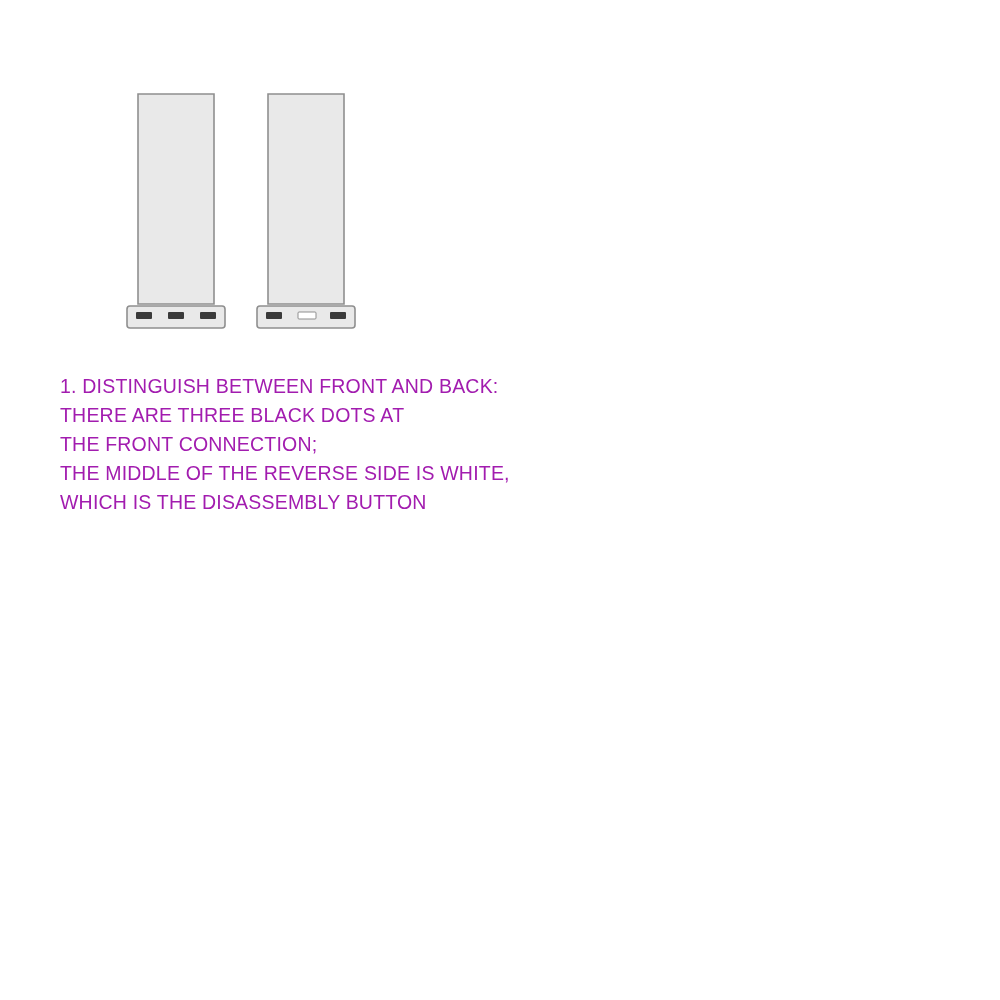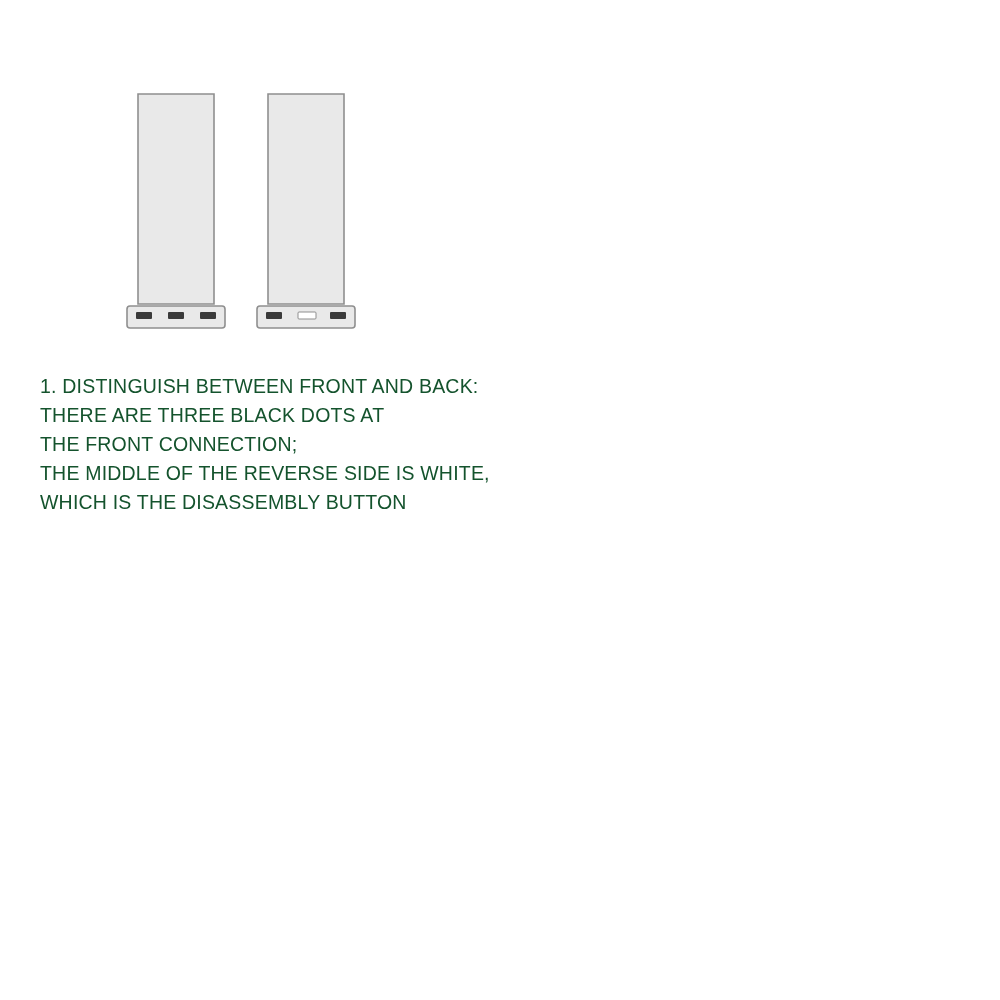--- a/index.html
+++ b/index.html
@@ -32,23 +32,24 @@
   }
   .cell {
     position: relative;
     box-sizing: border-box;
   }
   .caption {
     position: absolute;
     font-size: 19.5px;
     line-height: 29px;
     letter-spacing: 0.2px;
-    color: #14532d;
+    color: #a21caf;
     white-space: pre-line;
     font-family: "Liberation Sans", sans-serif;
+    margin-left: 20px;
   }
   
   #cap1 { left: 40px; top: 372px; width: 470px; }
 
   .fig1 { position: absolute; left: 100px; top: 90px; }
 </style>
 </head>
 <body>
 
 <div class="sheet">

